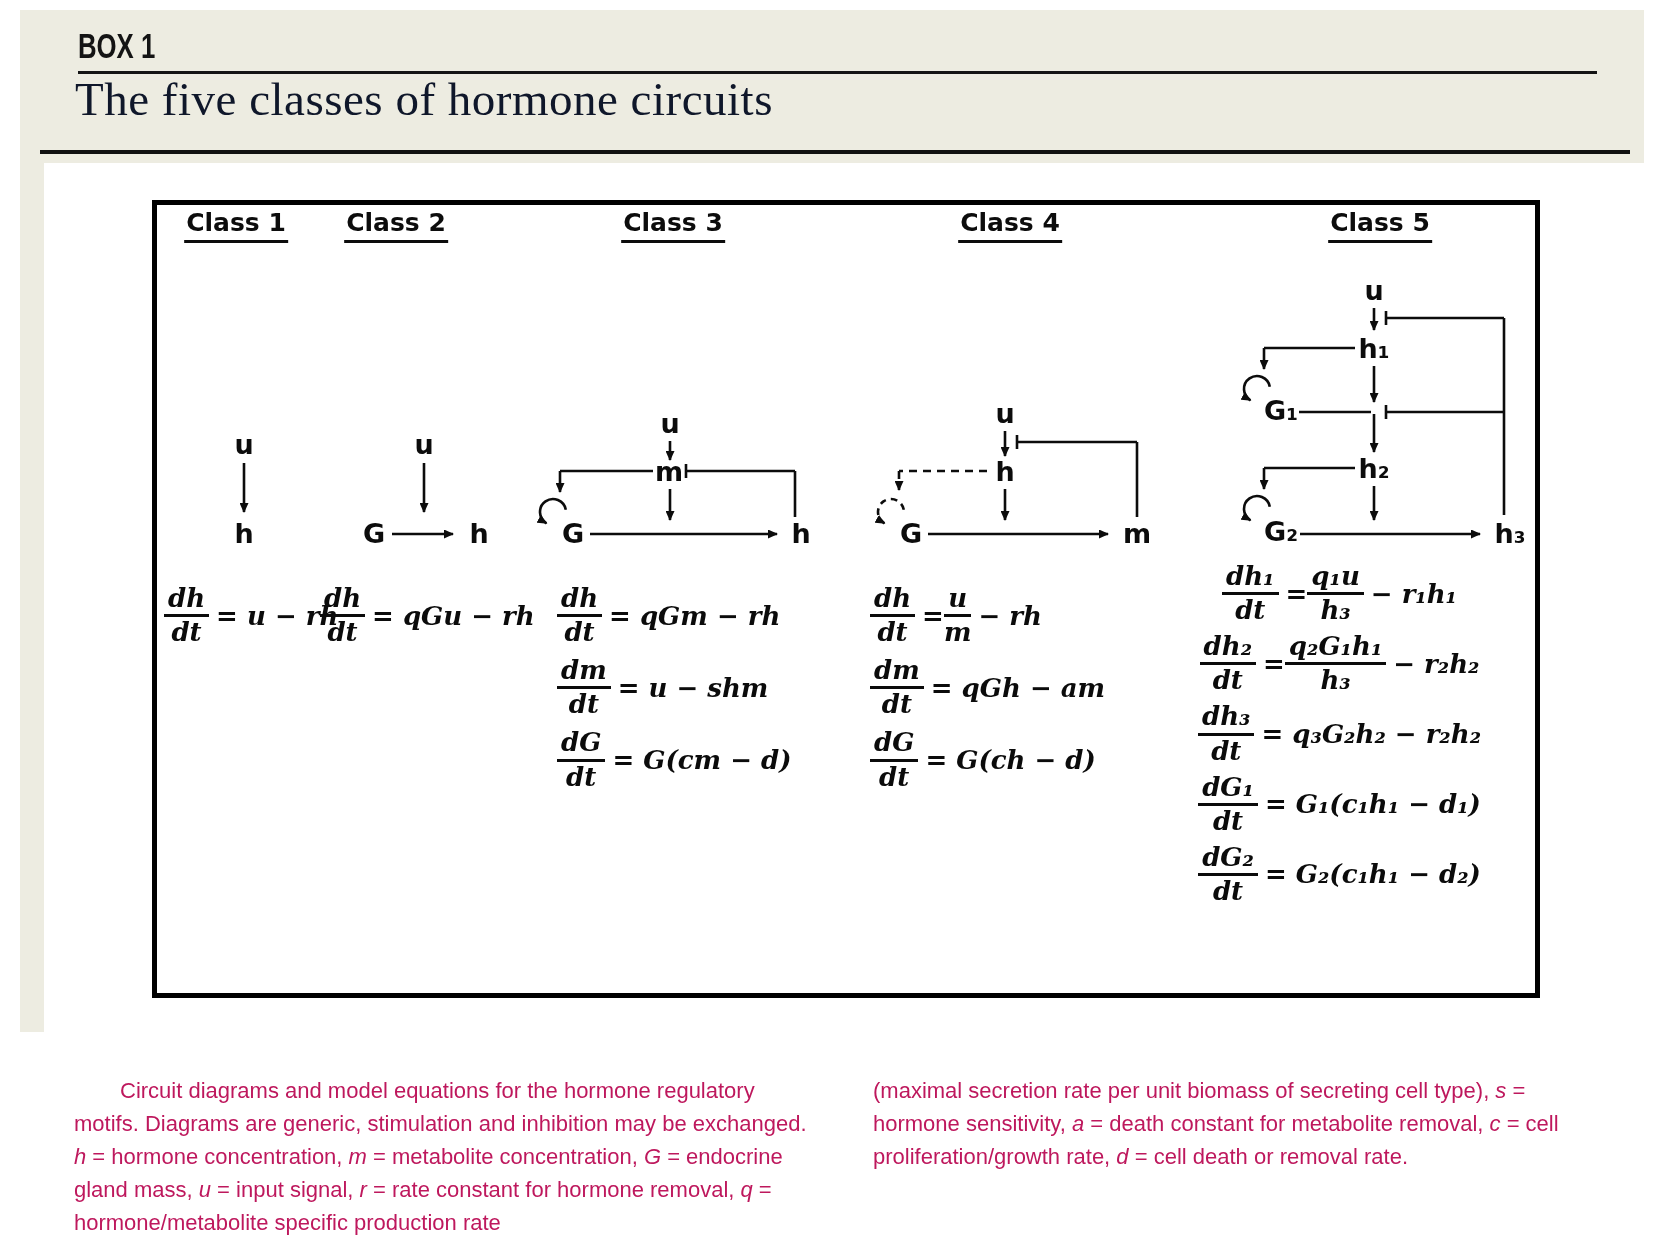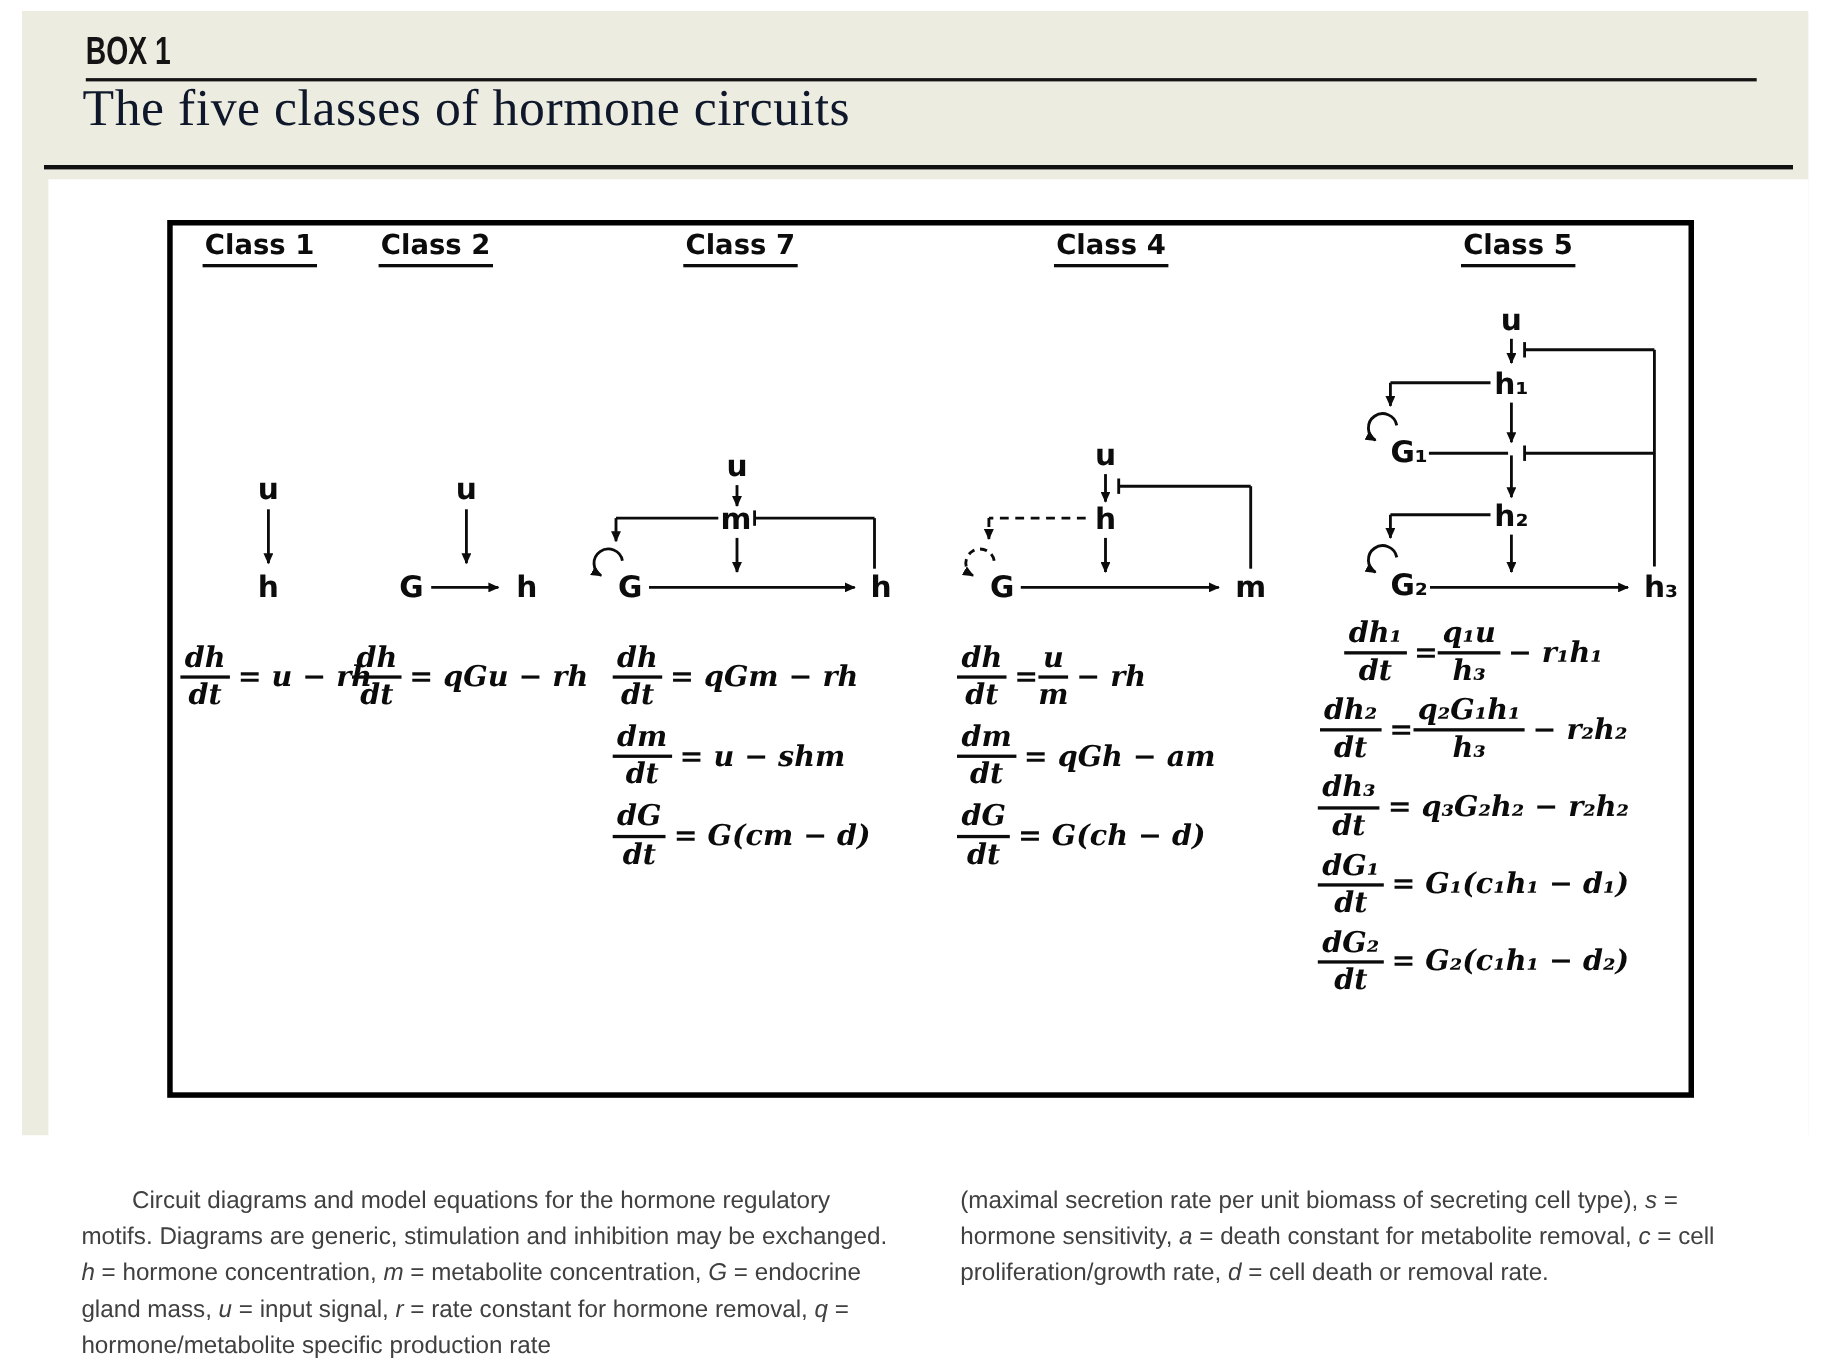--- a/index.html
+++ b/index.html
@@ -67,21 +67,21 @@
   }
   .eqs-c5 .eq{margin-bottom:7px;justify-content:center;}
   .eq .tok{margin-left:7px;}
   .frac{display:inline-flex;flex-direction:column;align-items:center;line-height:1.12;}
   .frac .num{border-bottom:3px solid #0b0b0b;padding:0 4px 1px 4px;}
   .frac .den{padding-top:1px;}
   
   .caption{
     position:absolute;left:0;top:1050px;width:100%;box-sizing:border-box;
     display:flex;gap:58px;padding:14px 30px 0 54px;
-    font-family:"Liberation Sans",sans-serif;font-size:22px;line-height:33px;color:#404040;
+    font-family:"Liberation Sans",sans-serif;font-size:22px;line-height:33px;color:#be185d;
   }
   .caption-col{flex:1 1 0;}
   .caption-col.left{text-indent:46px;}
   .caption-col i{font-style:italic;}
 </style>
 </head>
 <body>
 
 <div class="box-panel">
 
@@ -89,21 +89,21 @@
   <div class="kicker-rule"></div>
   <h1 class="box-title">The five classes of hormone circuits</h1>
   <div class="title-rule"></div>
 
   <div class="figure-white">
     <div class="frame">
       <div class="frame-inner">
 
         <div class="class-header ch1">Class 1</div>
         <div class="class-header ch2">Class 2</div>
-        <div class="class-header ch3">Class 7</div>
+        <div class="class-header ch3">Class 3</div>
         <div class="class-header ch4">Class 4</div>
         <div class="class-header ch5">Class 5</div>
 
         <svg class="diagram-svg" viewBox="0 0 1388 798">
           <defs>
             <marker id="ah" markerWidth="11" markerHeight="9" refX="9" refY="4.5" orient="auto" markerUnits="userSpaceOnUse">
               <path d="M0,0 L10,4.5 L0,9 Z" fill="#0c0c0c"></path>
             </marker>
           </defs>
 

